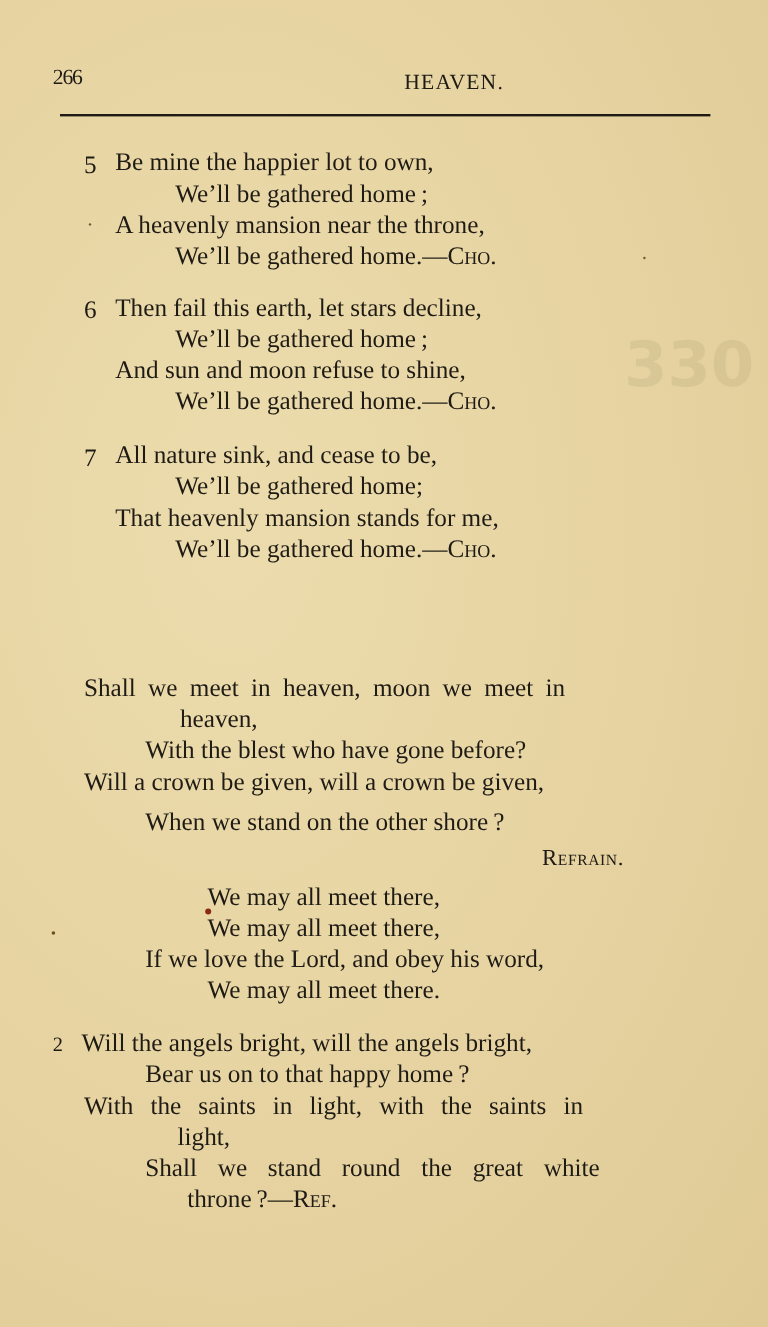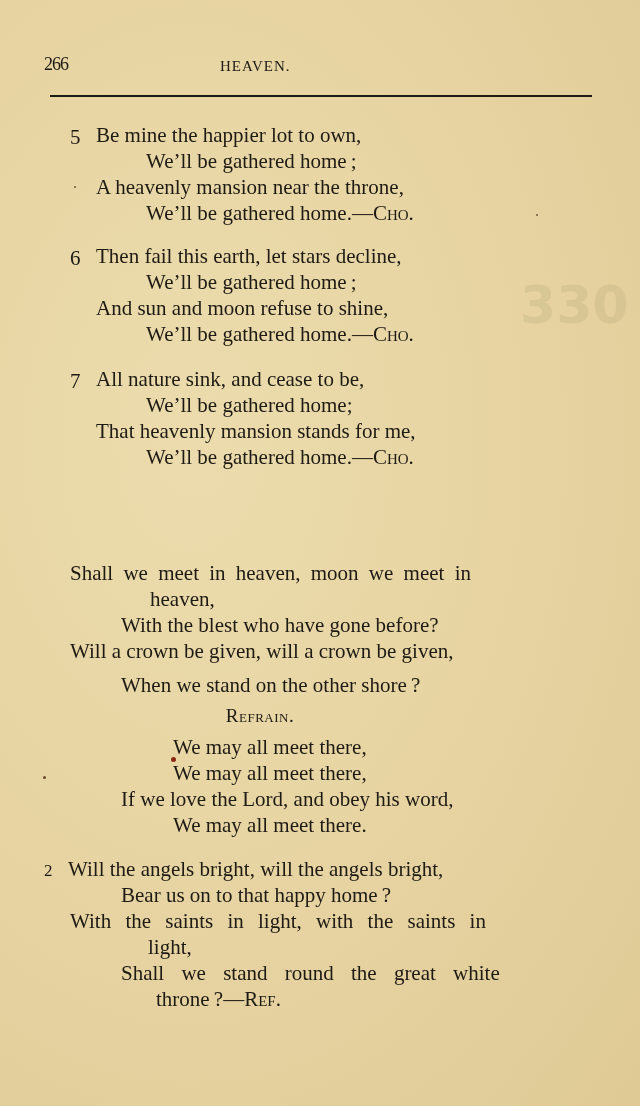--- a/index.html
+++ b/index.html
@@ -20,21 +20,21 @@
 
     .header {
       position: absolute; left: 0; top: 0; width: 640px; height: 100px;
     }
     .page-number {
       position: absolute; left: 44px; top: 54px;
       font-size: 18px; letter-spacing: -1px;
     }
     .running-title {
       position: absolute; left: 220px; top: 58px; width: 200px;
-      text-align: left; font-size: 15px; letter-spacing: 1px;
+      text-align: right; font-size: 18px; letter-spacing: 1px;
     }
     .rule {
       position: absolute; left: 50px; top: 95px; width: 542px; height: 2px;
       background: #1e1a14;
     }
 
     .line {
       position: absolute;
       font-size: 21px;
       white-space: nowrap;
@@ -49,21 +49,21 @@
     .sc { font-variant: small-caps; }
 
     .hymn-number {
       position: absolute; left: 42px; top: 504px;
       font-family: "DejaVu Sans", sans-serif;
       font-weight: bold; font-size: 50px; line-height: 56px;
       letter-spacing: -1px;
     }
     .refrain-label {
       position: absolute; left: 0; top: 704px; width: 520px;
-      text-align: center; font-size: 19px; line-height: 24px;
+      text-align: right; font-size: 19px; line-height: 24px;
       font-variant: small-caps; letter-spacing: 0.5px;
     }
     .speck {
       position: absolute; border-radius: 50%;
     }
     .bleed {
       position: absolute; color: rgba(60,50,30,0.07);
       font-family: "DejaVu Sans", sans-serif; font-weight: bold;
     }
   </style>

